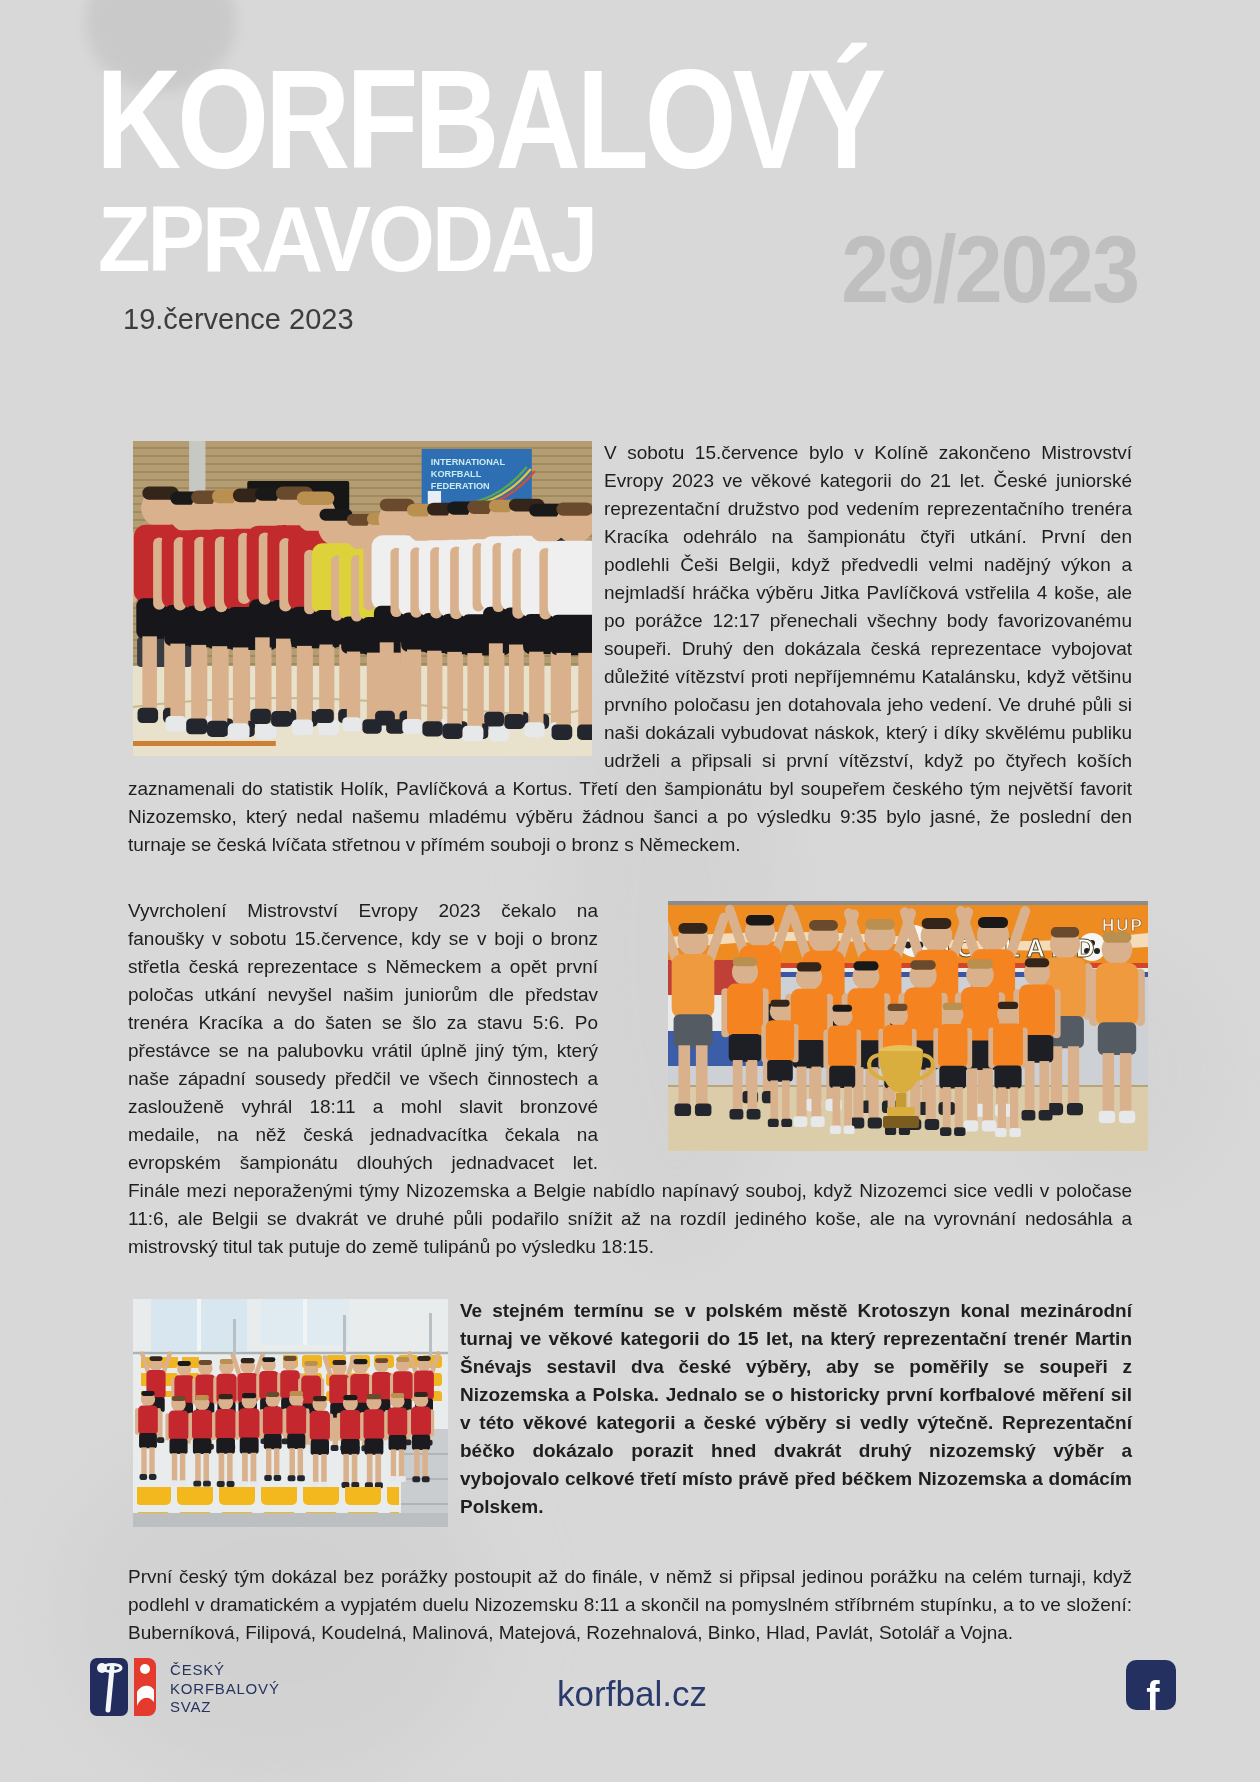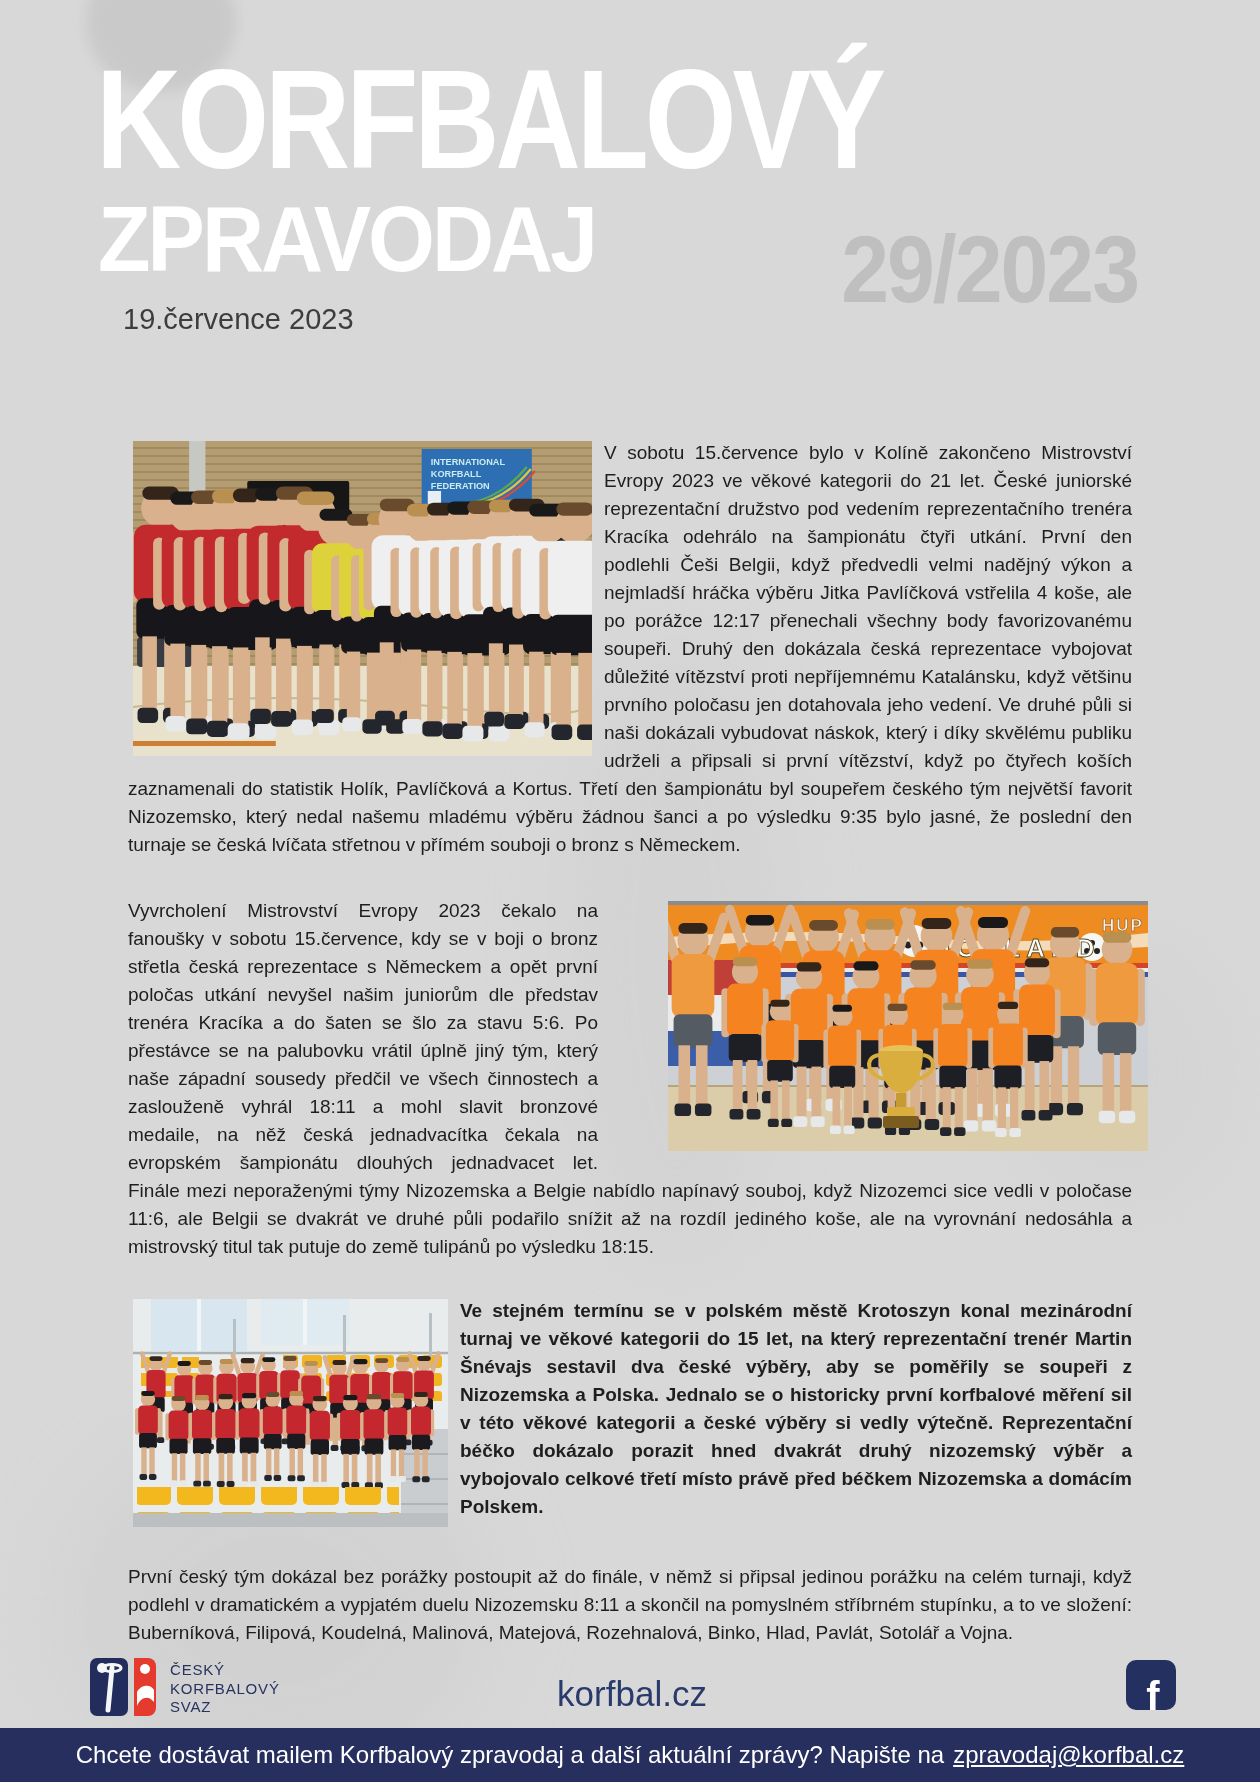--- a/index.html
+++ b/index.html
@@ -980,18 +980,14 @@
         <div>KORFBALOVÝ</div>
         <div>SVAZ</div>
       </div>
     </div>
     <div class="site">korfbal.cz</div>
     <div class="fb">
       <span>f</span>
     </div>
   </footer>
 
-  <div class="bottombar">
-    <span>Chcete dostávat mailem Korfbalový zpravodaj a další aktuální zprávy?  Napište na</span>
-    <a href="#" class="mail">zpravodaj@korfbal.cz</a>
-  </div>
 
 </div>
 
 </body></html>

